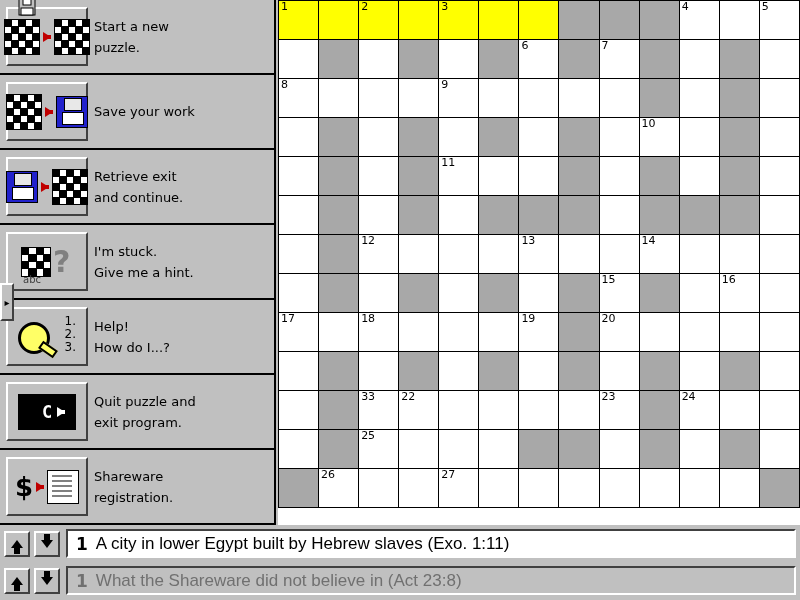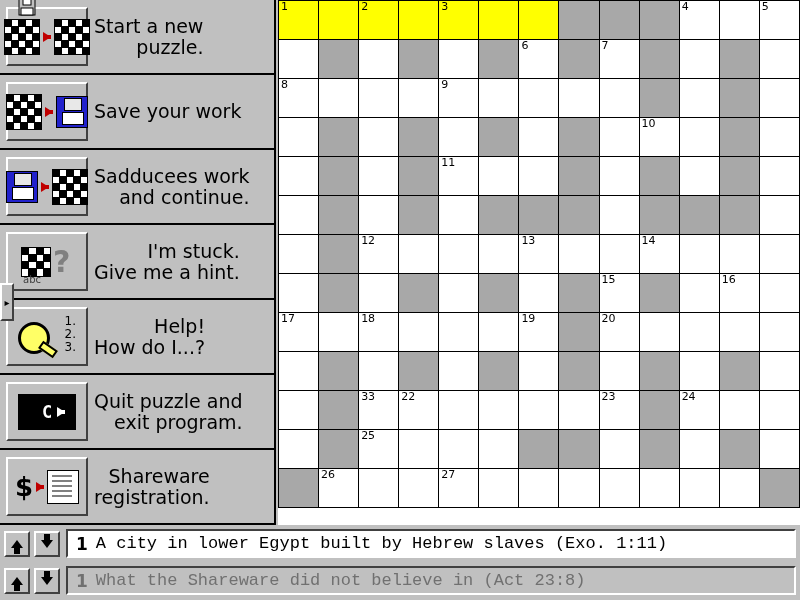--- a/index.html
+++ b/index.html
@@ -52,26 +52,25 @@
     border-left: 2px solid #ffffff;
     border-right: 2px solid #404040;
     border-bottom: 2px solid #404040;
     box-sizing: border-box;
     display: flex;
     align-items: center;
     justify-content: center;
     flex: 0 0 auto;
   }
   .menu-label {
-    font-size: 19px;
+    font-size: 13px;
     line-height: 21px;
     color: #000;
     font-family: "DejaVu Sans", sans-serif;
     padding-right: 4px;
-    text-align: right;
   }
   .menu-label div { white-space: nowrap; }
 
   
   .minigrid {
     width: 34px;
     height: 34px;
     display: grid;
     grid-template-columns: repeat(5, 1fr);
     grid-template-rows: repeat(5, 1fr);
@@ -379,21 +378,21 @@
     font-size: 17px;
     font-weight: bold;
     color: #000;
     margin-right: 8px;
     font-family: "DejaVu Sans", sans-serif;
   }
   .clue-text {
     font-size: 17px;
     color: #000;
     white-space: nowrap;
-    font-family: Liberation Mono, monospace;
+    font-family: Liberation Sans, sans-serif;
   }
   .cluebox.down .clue-num,
   .cluebox.down .clue-text { color: #707070; }
 
   
   .corner-disk {
     position: absolute;
     left: 18px;
     top: -2px;
     width: 18px;
@@ -547,21 +546,21 @@
               <i></i>
             <i class="b"></i>
               <i></i>
               <i class="b"></i>
               <i></i>
               <i class="b"></i>
           </div>
         </div>
       </div>
       <div class="menu-label">
-        <div>Sadducees work</div>
+        <div>Retrieve exit</div>
         <div>and continue.</div>
       </div>
     </div>
 
     <div class="menu-item">
       <div class="btn-icon">
         <div class="hinticon">
           <div class="hint-grid">
             <i class="b"></i>
               <i></i>

